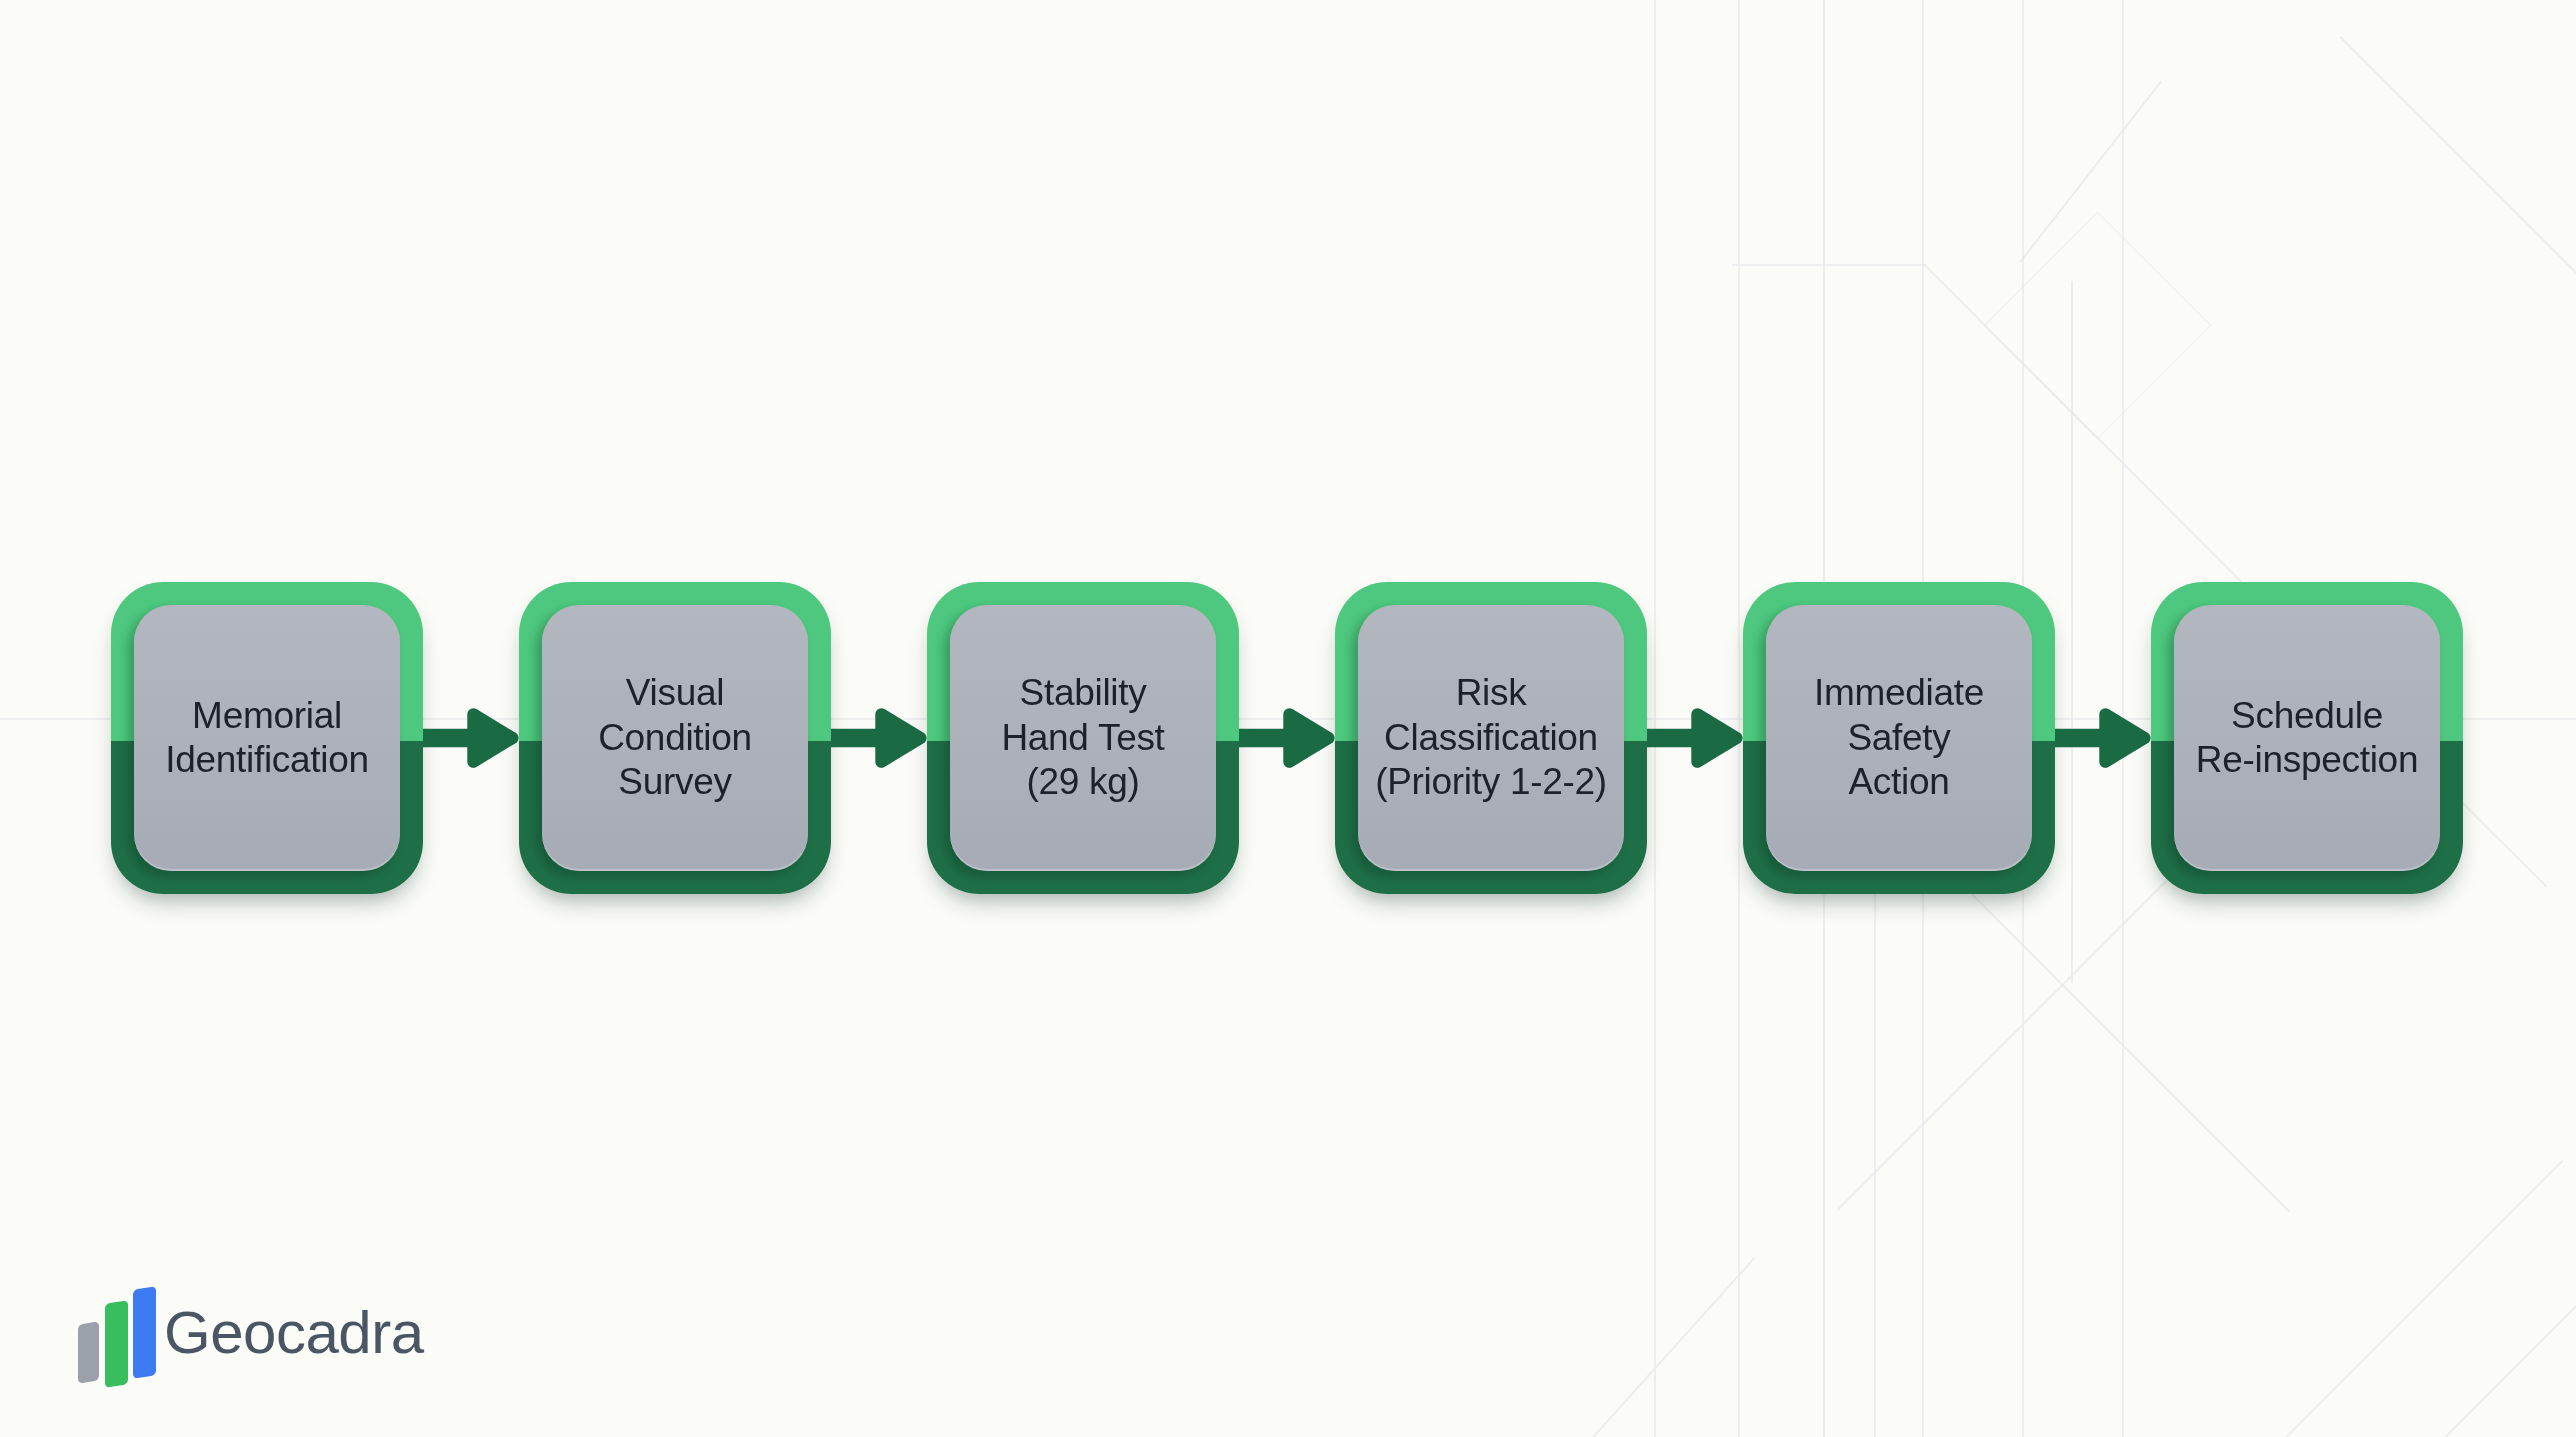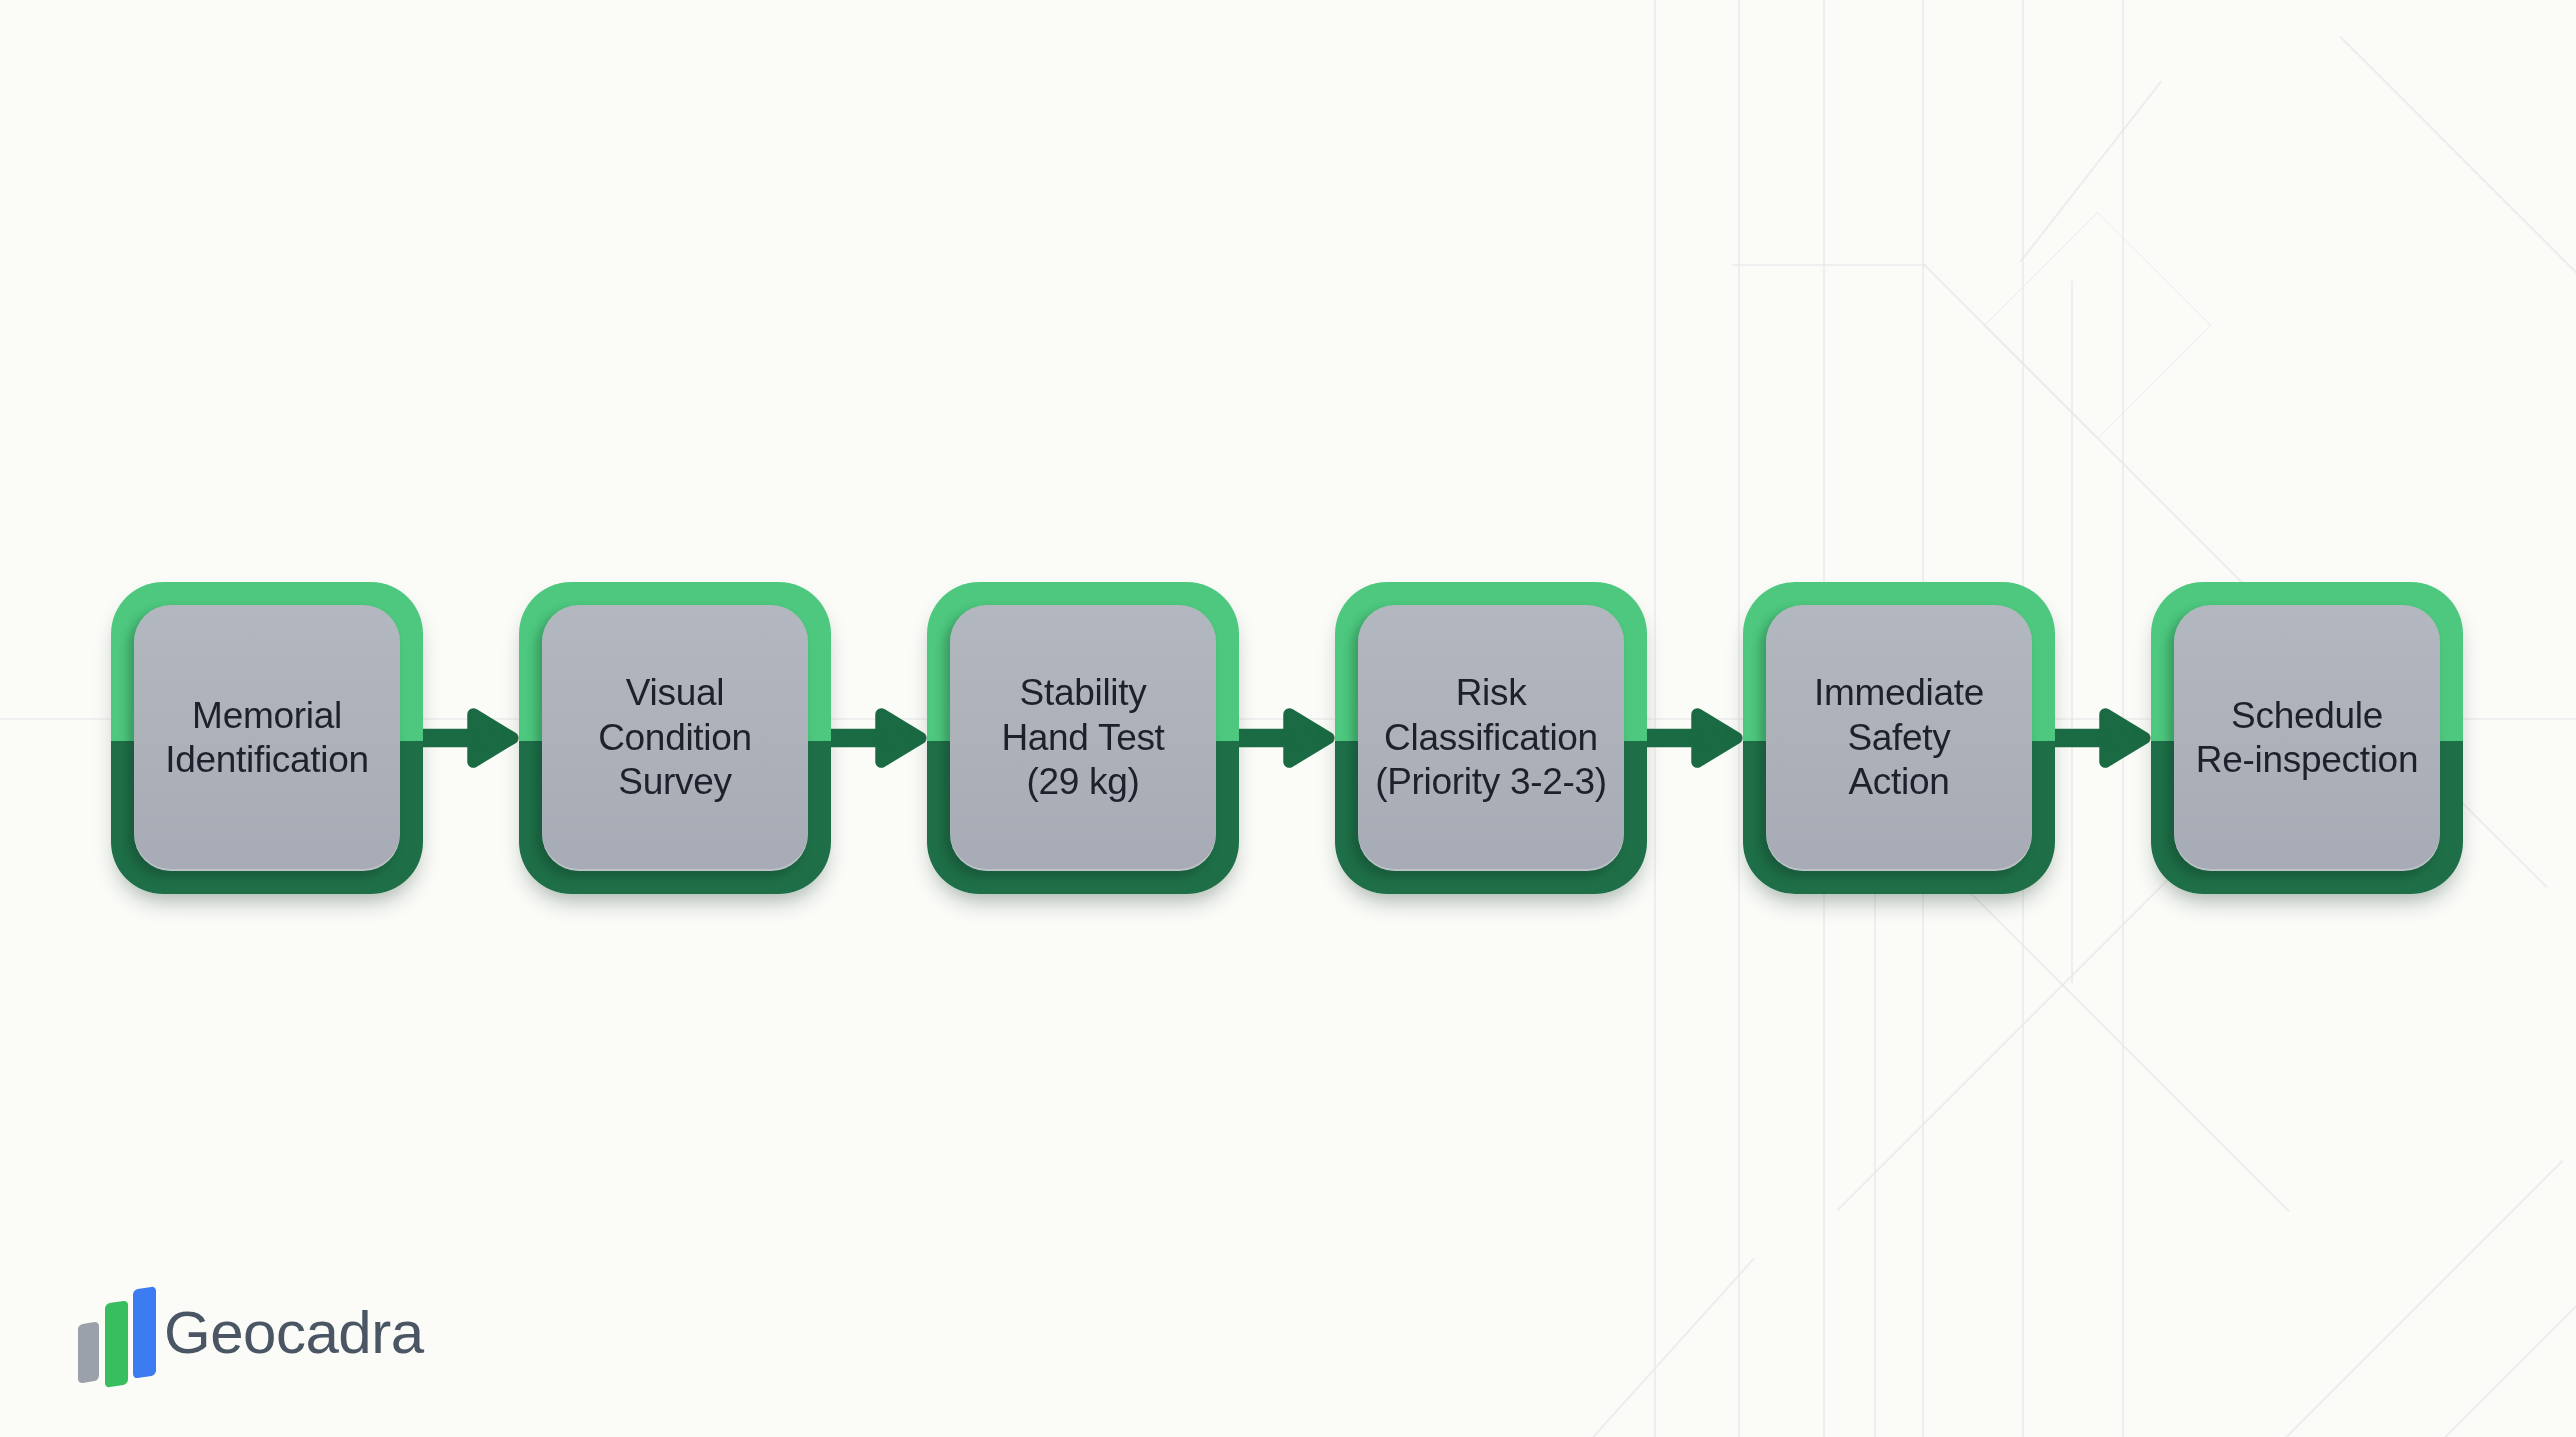--- a/index.html
+++ b/index.html
@@ -132,21 +132,21 @@
     <svg width="96" height="96" viewBox="0 0 103 103">
       <path d="M0 51.5 H60" stroke="var(--arrow,#1A6B44)" stroke-width="20" fill="none"></path>
       <path d="M54 26 L96 51.5 L54 77 Z" fill="var(--arrow,#1A6B44)" stroke="var(--arrow,#1A6B44)" stroke-width="13" stroke-linejoin="round"></path>
     </svg>
   </div>
 
   <div class="step">
     <div class="panel">
       <div class="label">Risk
 Classification
-(Priority 3-2-3)</div>
+(Priority 1-2-2)</div>
     </div>
   </div>
 
   <div class="gap">
     <svg width="96" height="96" viewBox="0 0 103 103">
       <path d="M0 51.5 H60" stroke="var(--arrow,#1A6B44)" stroke-width="20" fill="none"></path>
       <path d="M54 26 L96 51.5 L54 77 Z" fill="var(--arrow,#1A6B44)" stroke="var(--arrow,#1A6B44)" stroke-width="13" stroke-linejoin="round"></path>
     </svg>
   </div>
 

